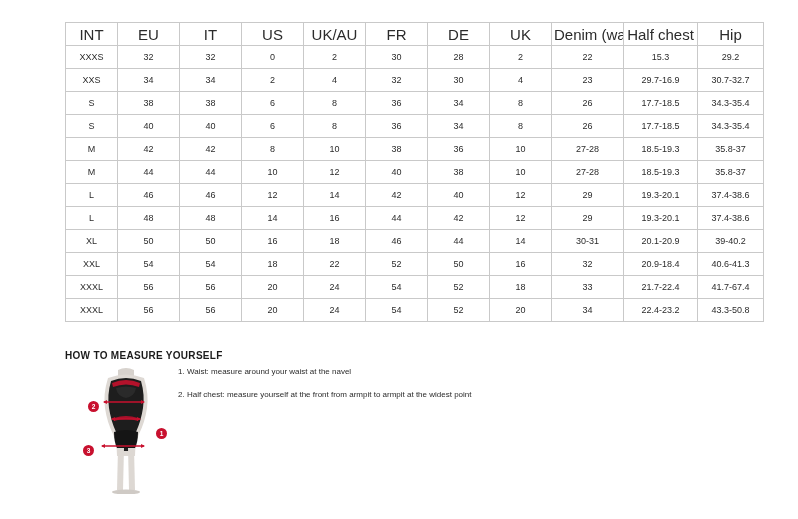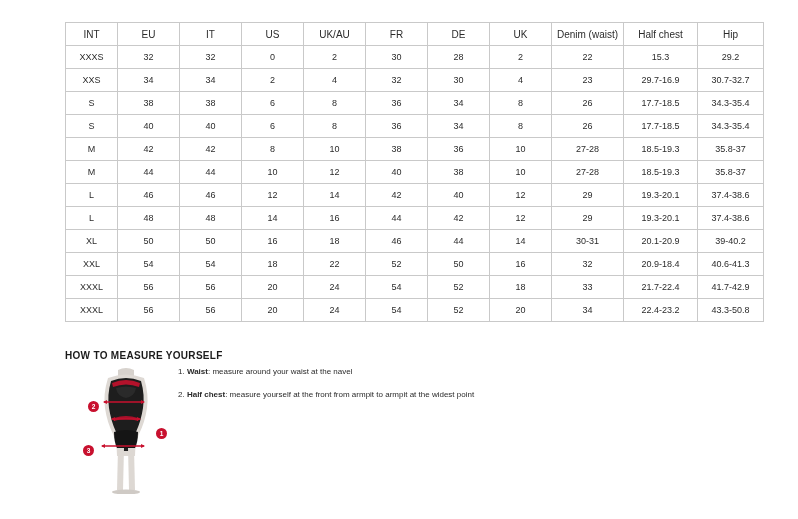--- a/index.html
+++ b/index.html
@@ -39,21 +39,21 @@
     text-align: center;
     vertical-align: middle;
     font-size: 9px;
     font-weight: normal;
     color: #2b2b2b;
     padding: 0 2px;
     white-space: nowrap;
     overflow: hidden;
   }
   table.size-table th {
-    font-size: 10px;
+    font-size: 15px;
     font-weight: normal;
   }
   
   col.c0 { width: 52px; }
   col.c1 { width: 62px; }
   col.c2 { width: 62px; }
   col.c3 { width: 62px; }
   col.c4 { width: 62px; }
   col.c5 { width: 62px; }
   col.c6 { width: 62px; }
@@ -79,21 +79,21 @@
     width: 430px;
   }
   .howto-steps .step {
     font-size: 8px;
     color: #2b2b2b;
     line-height: 11px;
     margin-bottom: 12px;
     white-space: nowrap;
   }
   .howto-steps .step b {
-    font-weight: bold;
+    font-weight: normal;
   }
 
   
   .figure {
     position: absolute;
     left: 78px;
     top: 366px;
     width: 96px;
     height: 128px;
   }
@@ -285,21 +285,21 @@
           <td>XXXL</td>
           <td>56</td>
           <td>56</td>
           <td>20</td>
           <td>24</td>
           <td>54</td>
           <td>52</td>
           <td>18</td>
           <td>33</td>
           <td>21.7-22.4</td>
-          <td>41.7-42.9</td>
+          <td>41.7-67.4</td>
         </tr>
         <tr>
           <td>XXXL</td>
           <td>56</td>
           <td>56</td>
           <td>20</td>
           <td>24</td>
           <td>54</td>
           <td>52</td>
           <td>20</td>

